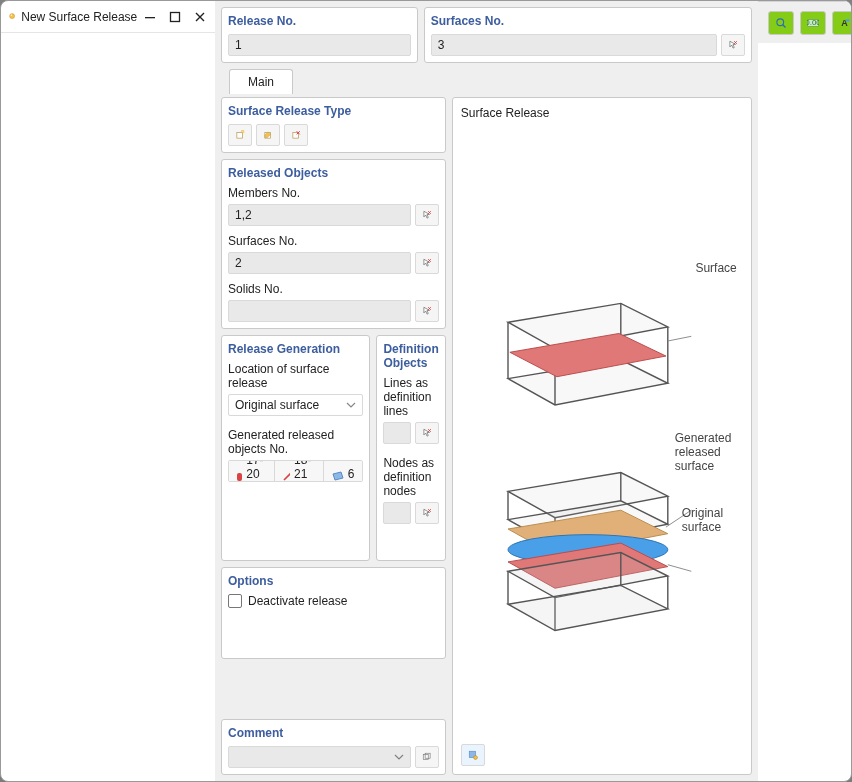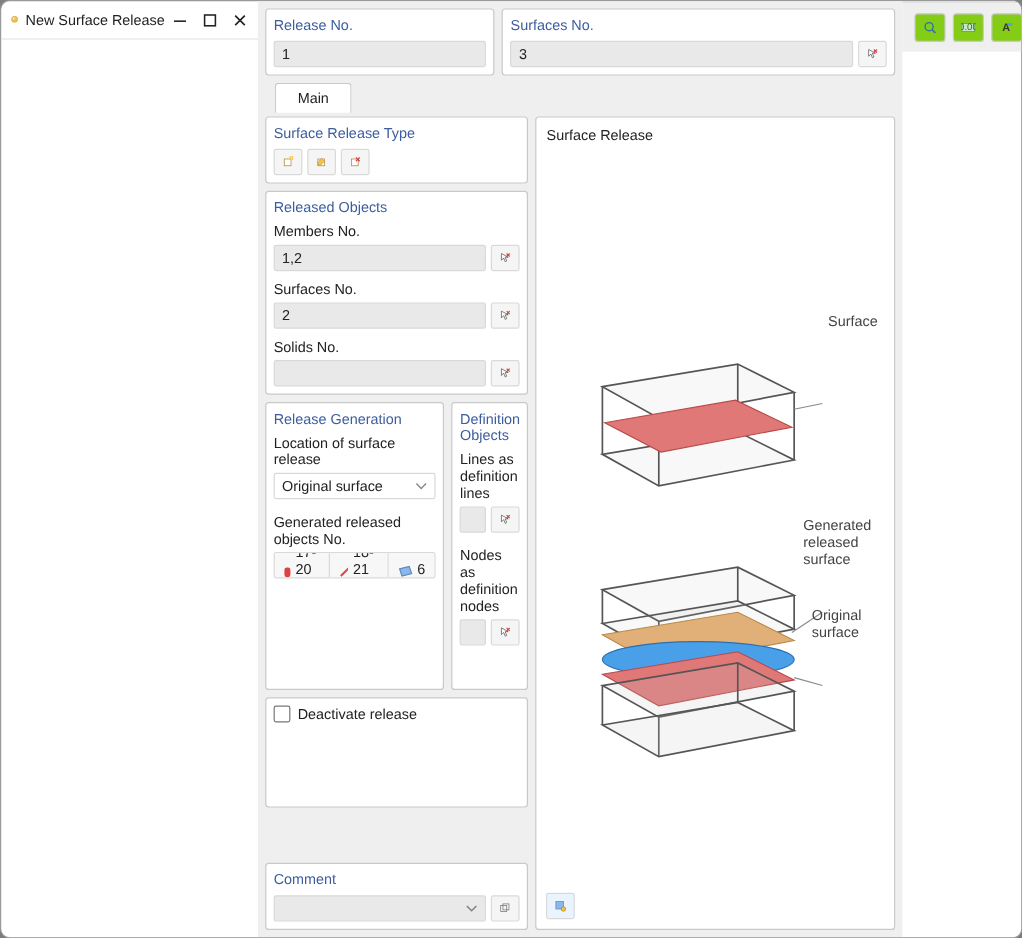--- a/index.html
+++ b/index.html
@@ -19,21 +19,21 @@
   .titlebar{height:32px;display:flex;align-items:center;padding:0 2px 0 8px;border-bottom:1px solid #e5e5e5}
   .titlebar .appicon{width:16px;height:16px;margin-right:6px}
   .titlebar .title{flex:0 0 auto;font-size:12px}
   .titlebar .spacer{flex:1}
   .winbtn{width:46px;height:30px;display:flex;align-items:center;justify-content:center;border:none;background:transparent}
   .winbtn svg{width:12px;height:12px}
   .body{flex:1;background:var(--bg);padding:6px;display:flex;flex-direction:column;gap:4px}
   .toprow{display:flex;gap:6px}
   .panel{background:var(--win);border:1px solid var(--border);border-radius:3px;padding:6px}
   .panel.grow{flex:1}
-  .section-title{color:var(--blue-header);font-weight:400;margin-bottom:6px}
+  .section-title{color:var(--blue-header);font-weight:700;margin-bottom:6px}
   .field-row{display:flex;gap:4px;align-items:center}
   .grey-input{background:var(--grey-input);border:1px solid var(--border-inner);border-radius:2px;height:22px;padding:2px 6px;flex:1;display:flex;align-items:center}
   .icon-btn{width:24px;height:22px;border:1px solid var(--border-inner);background:#f5f5f5;border-radius:2px;display:flex;align-items:center;justify-content:center}
   .icon-btn svg{width:14px;height:14px}
   .tabs-row{display:flex;align-items:flex-end;height:24px;margin-top:2px;padding-left:8px;gap:0}
   .tab{padding:5px 18px;background:var(--win);border:1px solid var(--border);border-bottom:none;border-radius:3px 3px 0 0;font-size:12px;position:relative;top:1px}
   .main-area{flex:1;display:flex;gap:6px;min-height:0}
   .left-col{flex:1;display:flex;flex-direction:column;gap:6px;min-width:0}
   .right-col{width:300px;display:flex;flex-direction:column;gap:6px}
   .preview{flex:1;background:var(--win);border:1px solid var(--border);border-radius:3px;padding:8px;display:flex;flex-direction:column}
@@ -252,20 +252,21 @@
                     <line x1="10" y1="2" x2="14" y2="6" stroke="#d94343" stroke-width="1.6"></line>
                     <line x1="14" y1="2" x2="10" y2="6" stroke="#d94343" stroke-width="1.6"></line>
                   </svg>
                 </button>
             </div>
             <div style="height:30px"></div>
           </div>
         </div>
 
         <div class="panel" style="flex:0 0 auto;min-height:92px">
+          <div class="section-title">Options</div>
           <div class="checkbox-row">
             <span class="checkbox-box"></span>
             <span>Deactivate release</span>
           </div>
         </div>
 
         <div style="flex:1"></div>
 
         <div class="panel">
           <div class="section-title">Comment</div>

